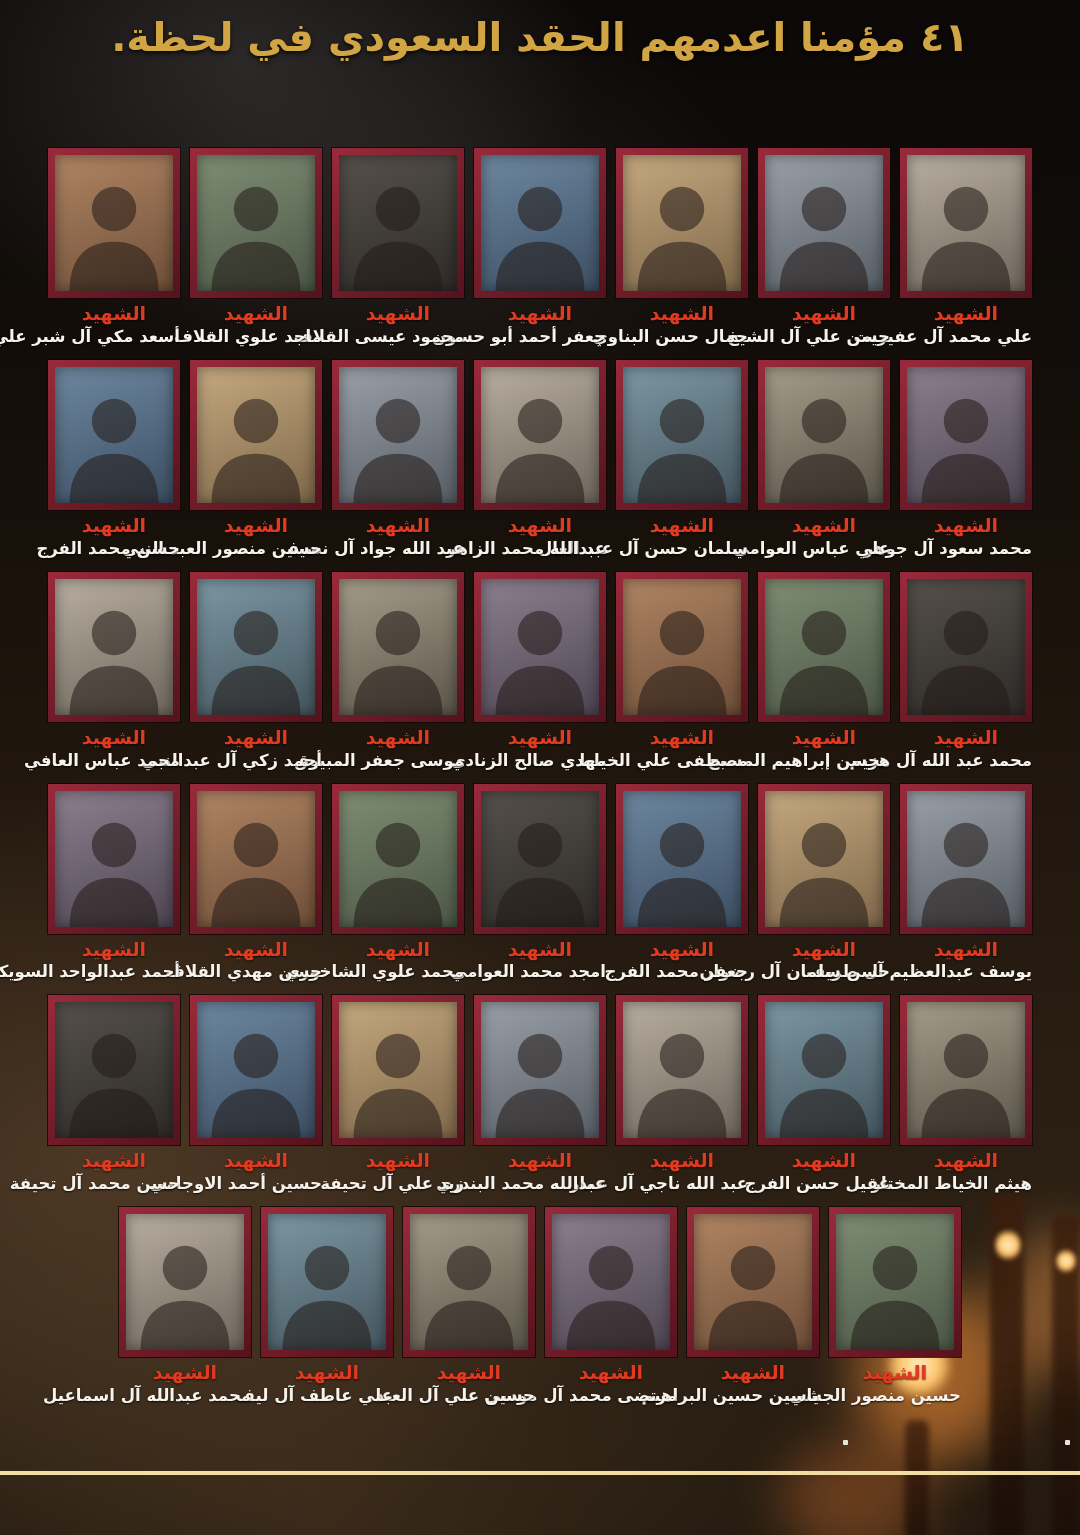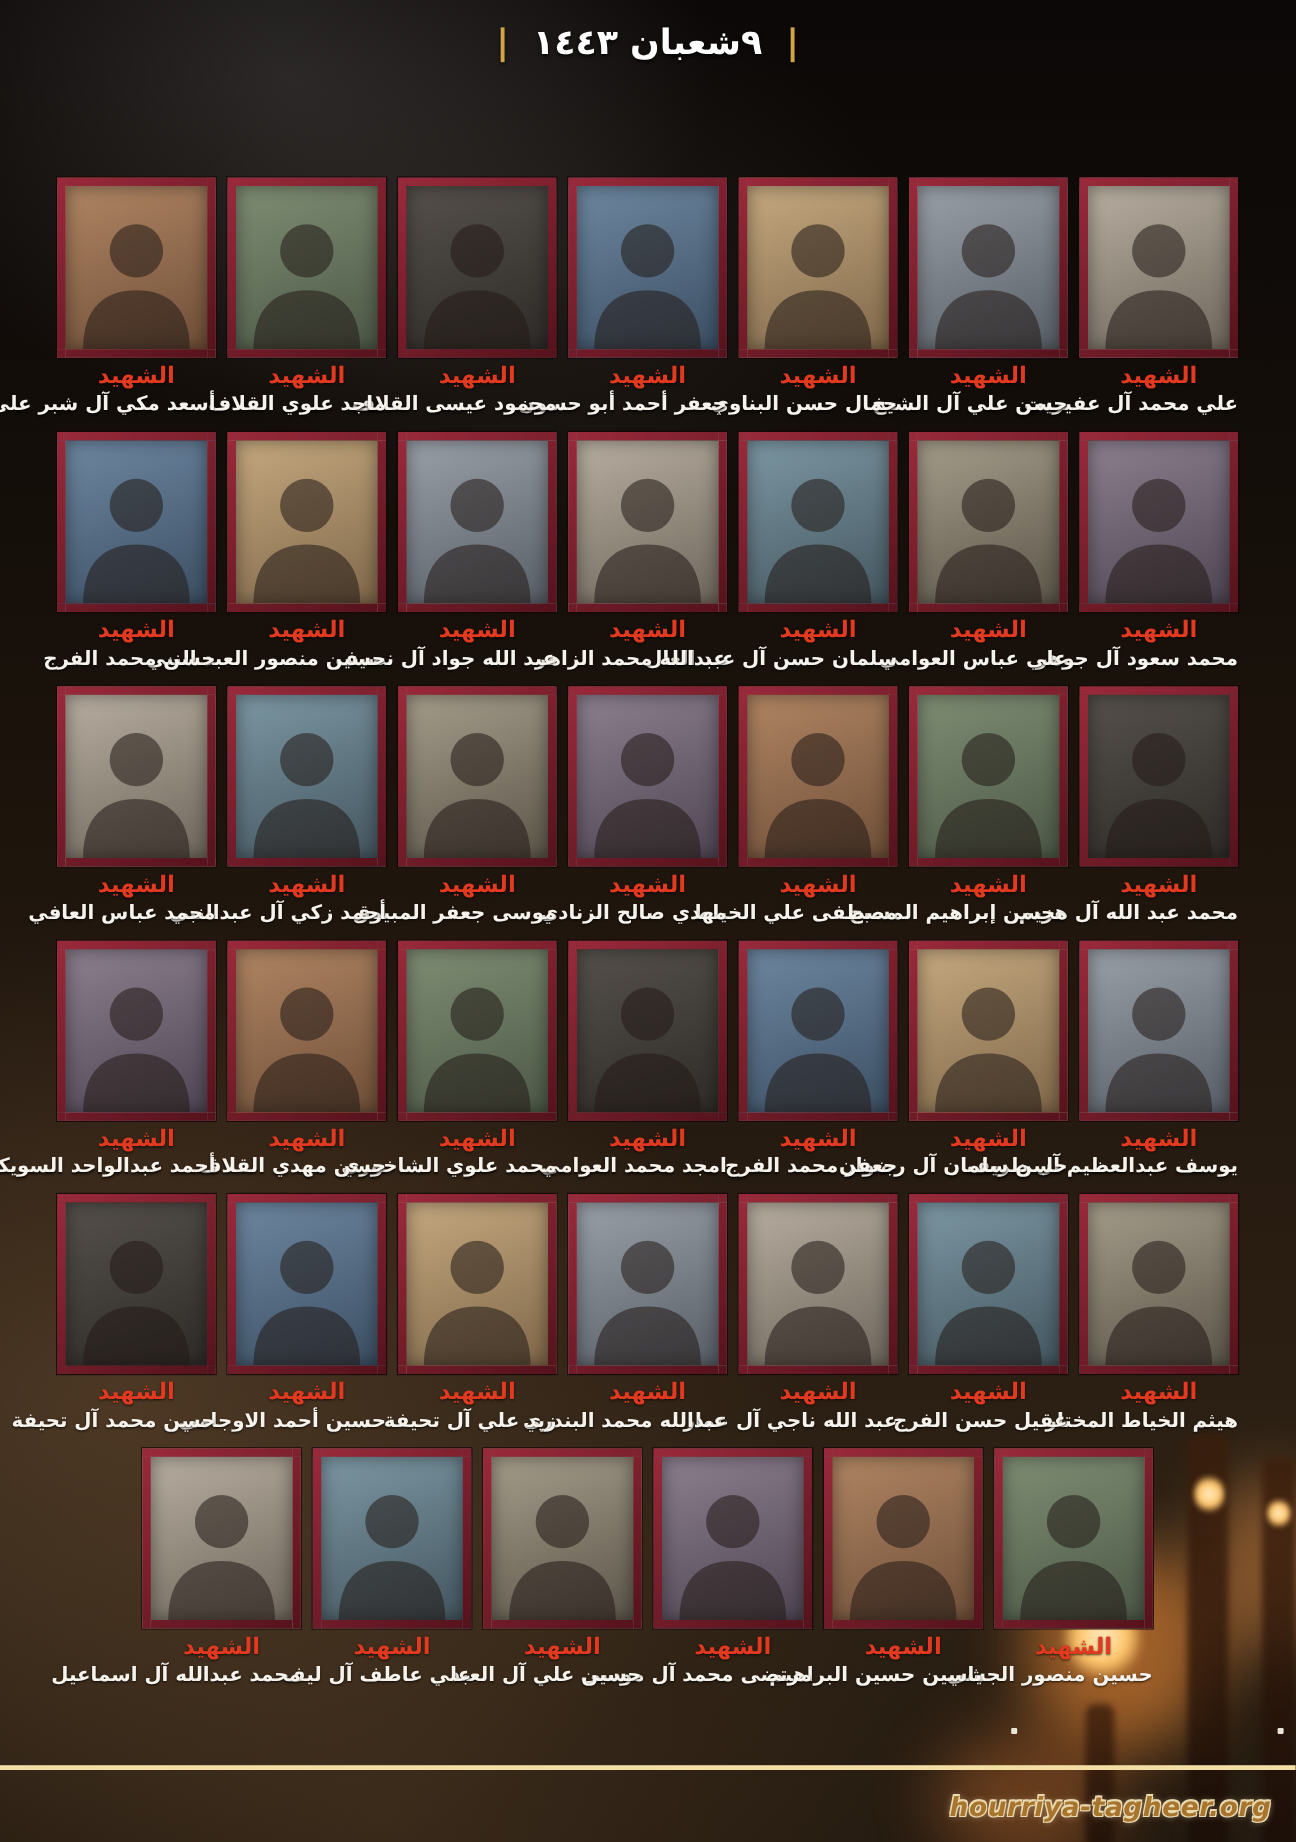--- a/index.html
+++ b/index.html
@@ -86,25 +86,21 @@
   <div class="candle c1"></div>
   <div class="candle c2"></div>
   <div class="candle c3"></div>
   <div class="flame f1"></div>
   <div class="flame f2"></div>
   <div class="flame f3"></div>
   <div class="dot d1"></div>
   <div class="dot d2"></div>
 
   <div class="header">
-    <div class="dateline">
-      <span class="pipe">|</span>
-      <span class="date">٩شعبان ١٤٤٣</span>
-      <span class="pipe">|</span>
-    </div>
+    <h1 class="title">٤١ مؤمنا اعدمهم الحقد السعودي في لحظة.</h1>
   </div>
 
   <div class="grid" id="grid">
       <div class="grid-row">
   <div class="cell">
     <div class="photo" style="background: linear-gradient(160deg, rgb(183, 174, 160), rgb(111, 103, 92));">
       <svg viewBox="0 0 100 100" preserveAspectRatio="xMidYMax meet">
         <circle cx="50" cy="30" r="19" fill="rgba(35,26,22,0.55)"></circle>
         <path d="M12 100 C12 70 28 58 50 58 C72 58 88 70 88 100 Z" fill="rgba(35,26,22,0.55)"></path>
       </svg>
@@ -554,14 +550,13 @@
         <path d="M12 100 C12 70 28 58 50 58 C72 58 88 70 88 100 Z" fill="rgba(35,26,22,0.55)"></path>
       </svg>
     </div>
     <div class="label">الشهيد</div>
     <div class="name">محمد عبدالله آل اسماعيل</div>
   </div>
 </div>
     </div>
 
   <div class="divider-line"></div>
-  <div class="watermark">hourriya-tagheer.org</div>
 </div>
 
 </body></html>

